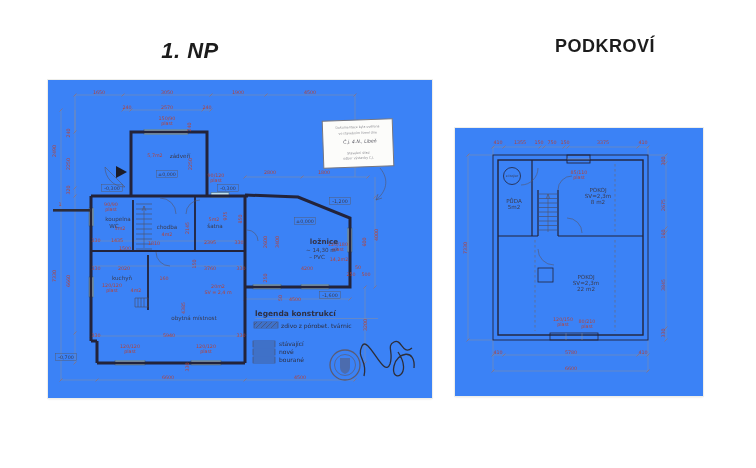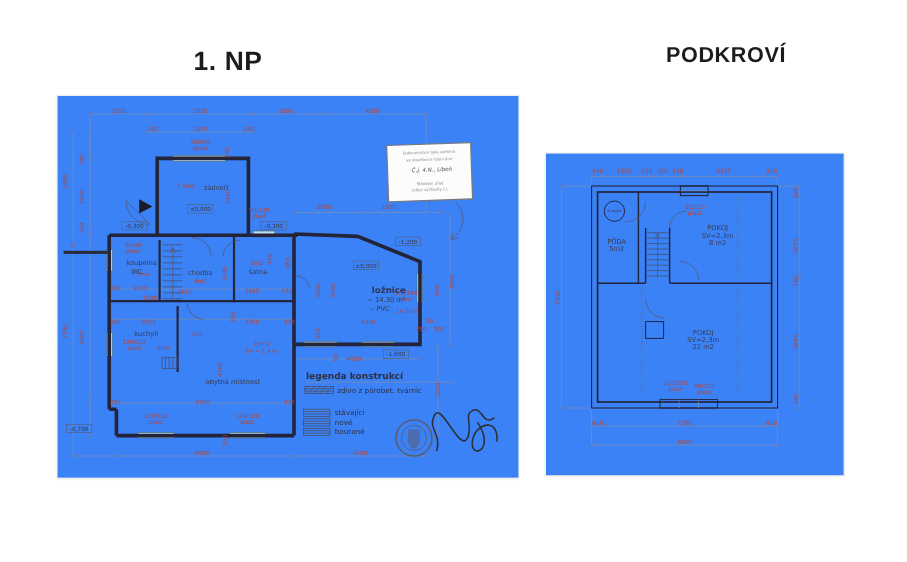--- a/index.html
+++ b/index.html
@@ -1,19 +1,19 @@
 <!DOCTYPE html>
 <html><head>
 <meta charset="utf-8">
 <style>
   html,body{margin:0;padding:0;background:#ffffff;}
   .stage{position:relative;width:756px;height:468px;background:#ffffff;overflow:hidden;
          font-family:"Liberation Sans", sans-serif;}
   .plan-title{position:absolute;font-weight:bold;color:#1c1c1c;letter-spacing:.5px;}
-  #title-left{left:120px;top:38px;width:140px;text-align:center;font-size:22px;}
+  #title-left{left:120px;top:38px;width:140px;text-align:center;font-size:22px;font-style:italic;}
   #title-right{left:480px;top:36px;width:175px;text-align:right;font-size:18px;}
   .paper{position:absolute;background:#3b82f6;box-shadow:0 0 0 1px #eeeeea, 0 1px 2px #ddd;}
   svg{position:absolute;left:0;top:0;}
   svg text{font-family:"DejaVu Sans", sans-serif;}
   .dim{fill:#b5443a;font-size:4.8px;text-anchor:middle;}
   .room{fill:#3b3b4d;font-size:5.6px;text-anchor:middle;}
   .big{fill:#33334a;font-size:7.2px;font-weight:bold;text-anchor:middle;}
   .tiny{fill:#3b3b4d;font-size:3.1px;text-anchor:middle;}
   .lvl{fill:#3b3b4d;font-size:4.8px;text-anchor:middle;}
   .leg{fill:#2f2f40;font-size:6px;text-anchor:start;}

